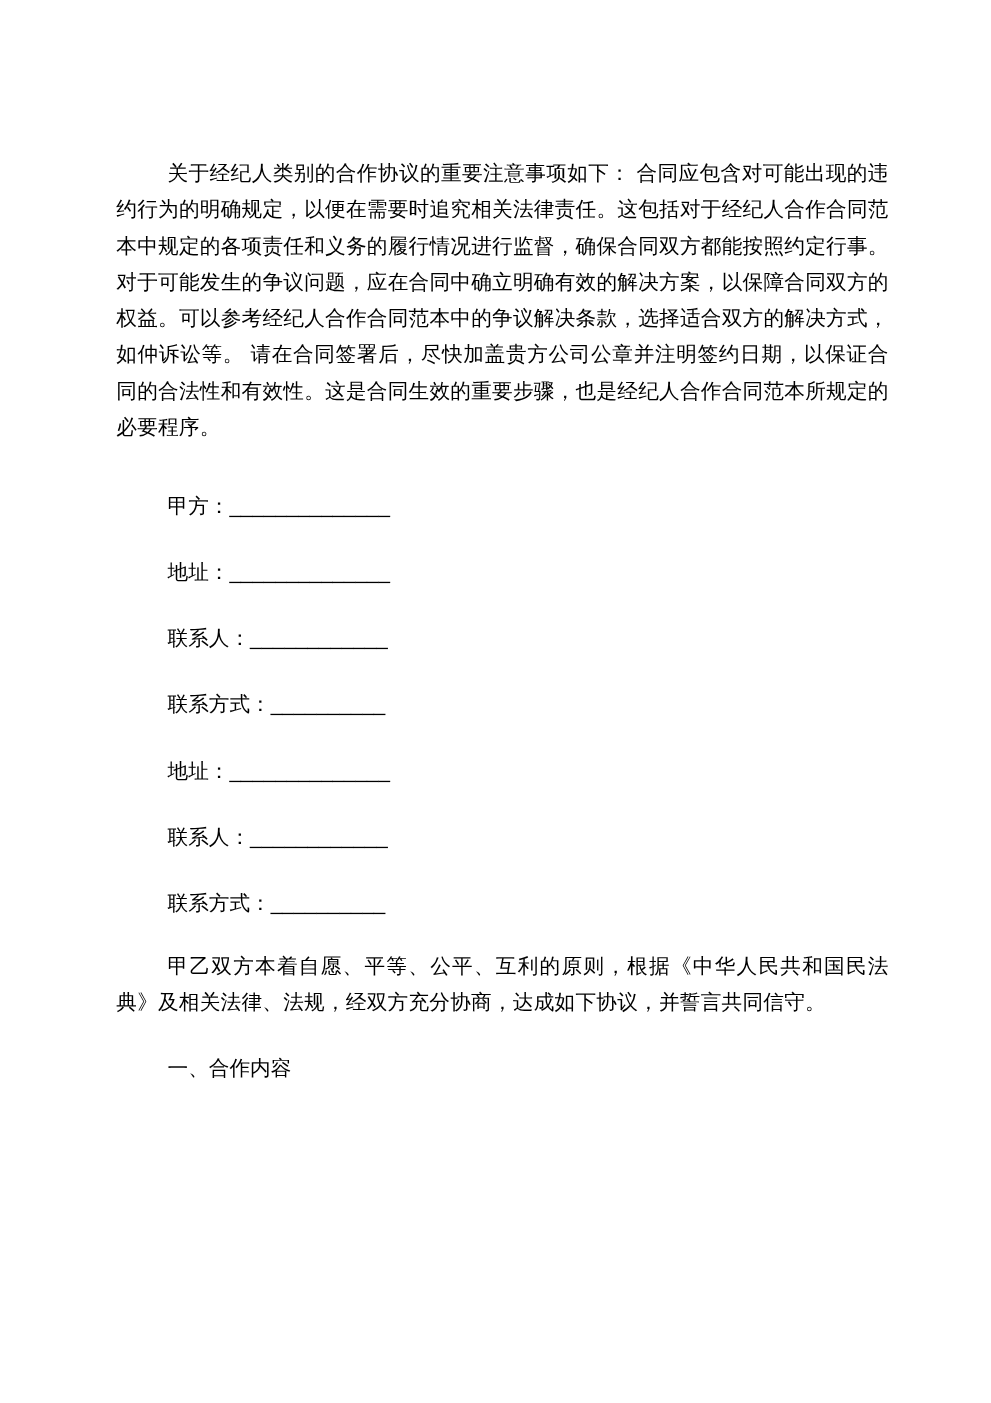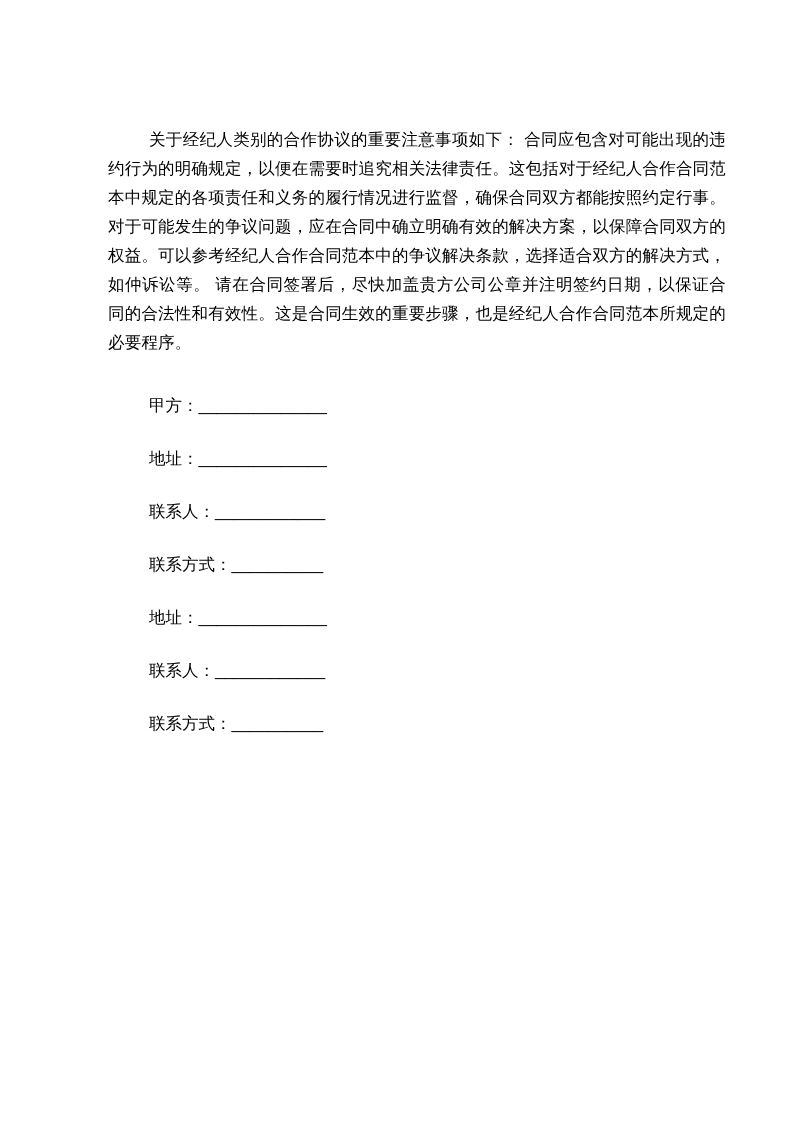--- a/index.html
+++ b/index.html
@@ -12,21 +12,21 @@
     position: relative;
     width: 793px;
     height: 1122px;
     background: #ffffff;
     color: #000000;
     font-family: "Liberation Sans", "DejaVu Sans", sans-serif;
     overflow: hidden;
   }
   .content {
     position: absolute;
-    left: 108px;
+    left: 93px;
     top: 125px;
     width: 618px;
   }
   .para {
     margin: 0;
     font-size: 16.5px;
     line-height: 29px;
     text-align: justify;
     text-indent: 41px;
     letter-spacing: 0.2px;
@@ -77,16 +77,18 @@
     <div class="fields">
       <p class="field-row"><span>甲方：</span><span class="field-blank">______________</span></p>
       <p class="field-row"><span>地址：</span><span class="field-blank">______________</span></p>
       <p class="field-row"><span>联系人：</span><span class="field-blank">____________</span></p>
       <p class="field-row"><span>联系方式：</span><span class="field-blank">__________</span></p>
       <p class="field-row"><span>地址：</span><span class="field-blank">______________</span></p>
       <p class="field-row"><span>联系人：</span><span class="field-blank">____________</span></p>
       <p class="field-row"><span>联系方式：</span><span class="field-blank">__________</span></p>
     </div>
 
+    <p class="para agreement">甲乙双方本着自愿、平等、公平、互利的原则，根据《中华人民共和国民法典》及相关法律、法规，经双方充分协商，达成如下协议，并誓言共同信守。</p>
 
+    <p class="section-heading">一、合作内容</p>
 
   </div>
 </div>
 
 </body></html>

